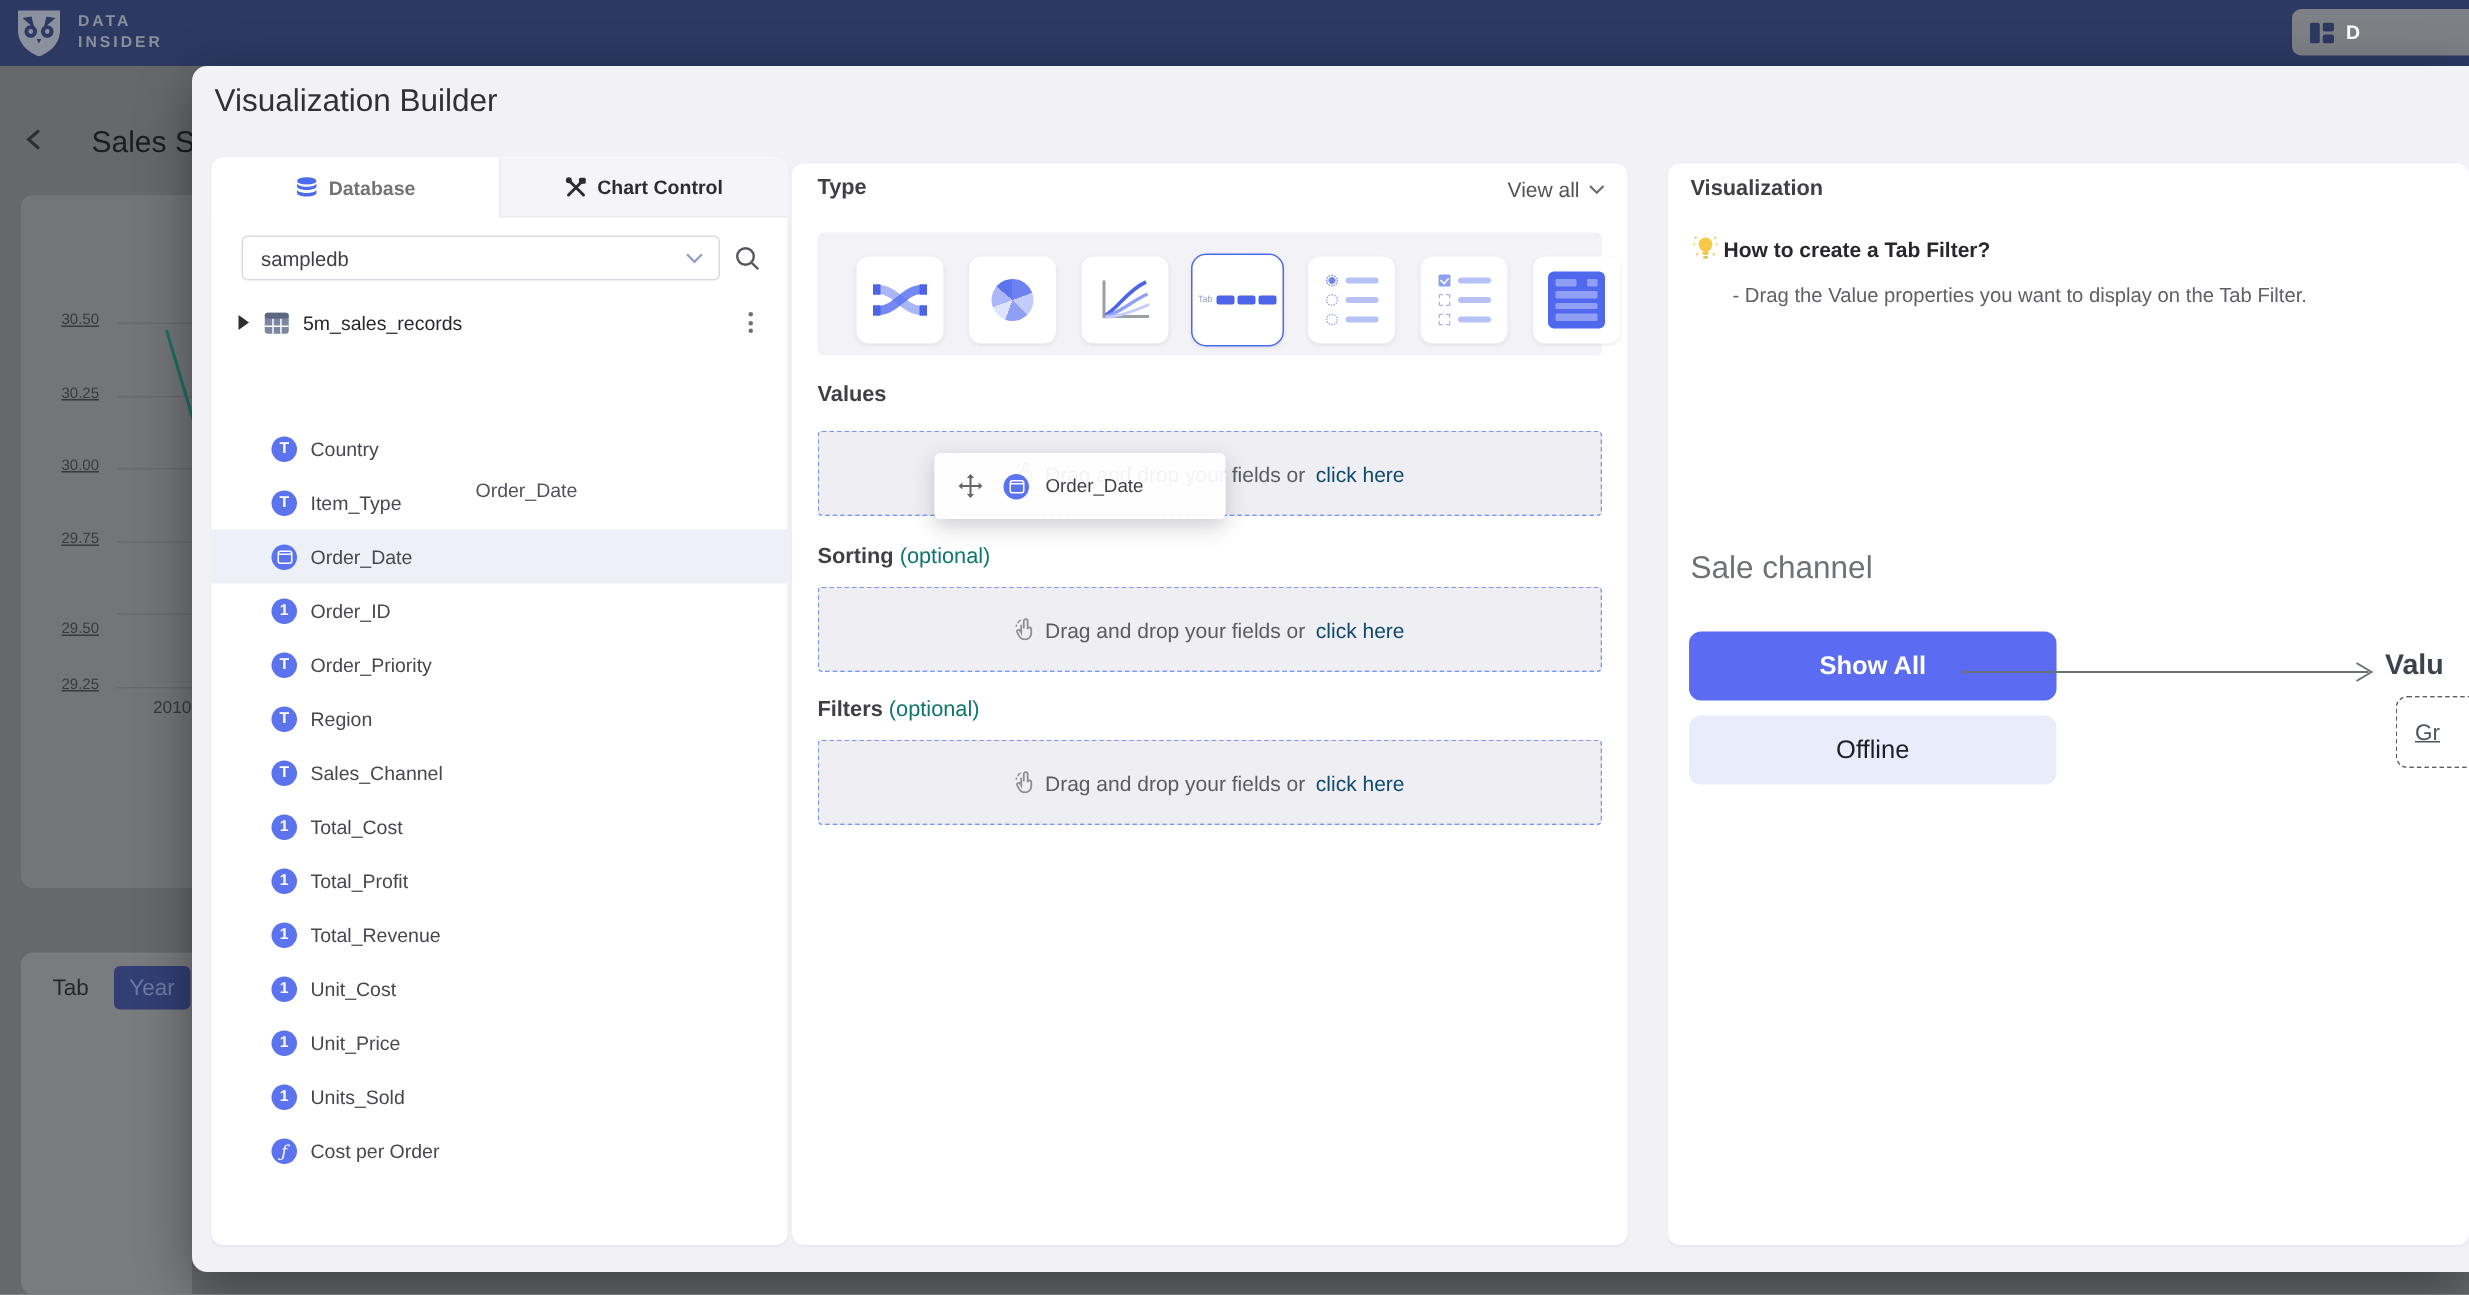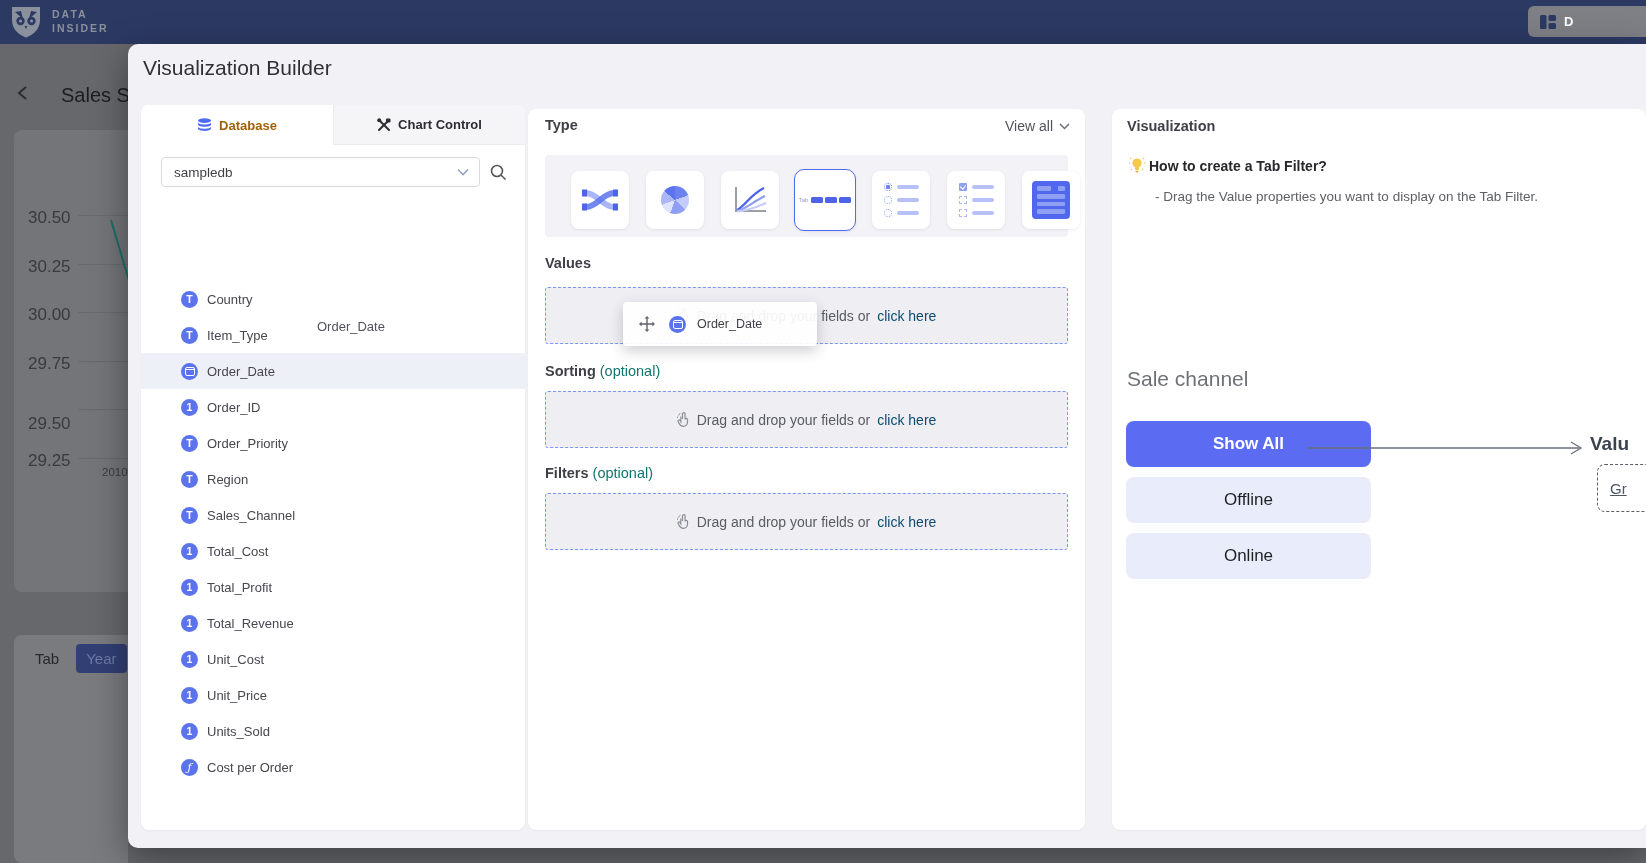--- a/index.html
+++ b/index.html
@@ -8,37 +8,37 @@
   
   #navbar{left:0;top:0;width:1646px;height:44px;background:#2c3963;}
   #brand{left:52px;top:7px;color:#8a909b;font-size:10.5px;font-weight:bold;letter-spacing:2px;line-height:14px;}
   #owl{left:8px;top:4px;}
   #nav-btn{left:1528px;top:6px;width:130px;height:31px;background:#7e8086;border-radius:6px;display:flex;align-items:center;gap:8px;padding-left:12px;box-sizing:border-box;color:#fff;font-size:13px;font-weight:bold;}
   
   #bg-page{left:0;top:44px;width:1646px;height:819px;background:#67686c;}
   #bg-title{left:45px;top:40px;font-size:20px;color:#1b1d21;font-weight:500;white-space:nowrap;width:85px;overflow:hidden;margin-left:16px;}
   #back-ic{left:14px;top:40px;}
   #chart-card{left:14px;top:86px;width:114px;height:462px;background:#747579;border-radius:8px 0 0 8px;overflow:hidden;}
-  .ytick{position:absolute;left:14px;width:38px;text-align:right;font-size:17px;color:#393a3e;}
+  .ytick{position:absolute;left:14px;width:38px;text-align:right;font-size:10px;color:#393a3e;text-decoration:underline;}
   .gline{position:absolute;left:64px;width:50px;border-top:1px solid #696a6f;}
   #xtick{position:absolute;left:88px;top:336px;font-size:11.5px;color:#393a3e;}
   #tab-card{left:14px;top:591px;width:114px;height:228px;background:#7a7b7f;border-radius:8px 0 0 8px;overflow:hidden;}
   #period-tabs{position:absolute;left:11px;top:9px;display:flex;gap:7px;align-items:center;}
   .ptab{height:29px;display:flex;align-items:center;justify-content:center;font-size:15px;border-radius:4px;padding:0 10px;color:#26282c;}
   .ptab.plain{background:transparent;}
   .ptab.active{background:#323f74;color:#6d7ba6;}
   
   #modal{left:128px;top:44px;width:1518px;height:804px;background:#f2f2f6;border-radius:10px 0 0 10px;box-shadow:0 10px 36px rgba(0,0,0,.4);overflow:hidden;}
   #modal-title{left:15px;top:12px;font-size:21px;color:#303036;font-weight:500;}
   .panel{position:absolute;background:#fff;border-radius:8px;overflow:hidden;box-shadow:0 1px 2px rgba(40,40,60,.05);}
   
   #left-panel{left:13px;top:61px;width:384px;height:725px;}
   #lp-tabs{position:absolute;left:0;top:0;width:384px;height:40px;display:flex;}
   .lp-tab{width:192px;display:flex;align-items:center;justify-content:center;gap:7px;font-size:13px;font-weight:bold;box-sizing:border-box;cursor:pointer;}
-  .lp-tab.on{color:#a16207;background:#fff;}
+  .lp-tab.on{color:#737373;background:#fff;}
   .lp-tab.off{color:#2c2c31;background:#f5f5f8;border-left:1px solid #e9e9ef;border-bottom:1px solid #ececf2;}
   #src-select{left:20px;top:52px;width:319px;height:30px;border:1px solid #d9d9e3;border-radius:4px;background:#fff;display:flex;align-items:center;justify-content:space-between;padding:0 10px 0 12px;box-sizing:border-box;font-size:13.5px;color:#3f3f46;}
   #search-ic{left:349px;top:59px;}
   .tree-row{position:absolute;left:0;width:384px;height:28px;display:flex;align-items:center;}
   .caret{width:0;height:0;margin-left:18px;}
   .caret.right{border-left:7px solid #2f2f33;border-top:5px solid transparent;border-bottom:5px solid transparent;}
   .caret.down{border-top:7px solid #2f2f33;border-left:5px solid transparent;border-right:5px solid transparent;}
   .tname{font-size:13px;color:#27272c;margin-left:9px;}
   .kebab{position:absolute;left:350px;top:4px;width:18px;height:20px;display:flex;flex-direction:column;align-items:center;justify-content:center;gap:2.5px;cursor:pointer;}
   .kebab i{width:3px;height:3px;border-radius:50%;background:#6f7077;}
@@ -185,20 +185,36 @@
       <span>sampledb</span>
       <svg width="12" height="8" viewBox="0 0 12 8">
         <polyline points="1,1.5 6,6.5 11,1.5" fill="none" stroke="#9aa0c4" stroke-width="1.6"></polyline>
       </svg>
     </div>
     <svg id="search-ic" class="abs" width="17" height="17" viewBox="0 0 17 17">
       <circle cx="7" cy="7" r="5.5" fill="none" stroke="#55565e" stroke-width="1.6"></circle>
       <line x1="11.2" y1="11.2" x2="15.5" y2="15.5" stroke="#55565e" stroke-width="1.6"></line>
     </svg>
 
+    <div class="tree-row" style="top:96px">
+      <span class="caret right"></span>
+      <svg style="margin-left:10px" width="17" height="15" viewBox="0 0 17 15">
+        <rect x="0.5" y="0.5" width="16" height="14" rx="2" fill="#7c86a0"></rect>
+        <rect x="0.5" y="0.5" width="16" height="4" rx="2" fill="#5d6781"></rect>
+        <line x1="6" y1="4.5" x2="6" y2="14.5" stroke="#fff" stroke-width="1"></line>
+        <line x1="11.3" y1="4.5" x2="11.3" y2="14.5" stroke="#fff" stroke-width="1"></line>
+        <line x1="0.5" y1="9.5" x2="16.5" y2="9.5" stroke="#fff" stroke-width="1"></line>
+      </svg>
+      <span class="tname">5m_sales_records</span>
+      <span class="kebab">
+          <i></i>
+          <i></i>
+          <i></i>
+        </span>
+    </div>
 
     <div id="field-list">
         <div class="field-row">
     <span class="ficon">
             <span class="tx">T</span>
           </span>
     <span class="flabel">Country</span>
   </div>
         <div class="field-row">
     <span class="ficon">
@@ -422,21 +438,20 @@
       <path d="M8 0 v-1 M2 2 l-1 -1 M14 2 l1 -1 M1 6 h-1.5 M15 6 h1.5 M3 12 l-1 1 M13 12 l1 1" stroke="#f7c948" stroke-width="1.4"></path>
       <rect x="6.4" y="13.8" width="3.2" height="1.6" rx="0.8" fill="#e0b63e"></rect>
     </svg>
     <div id="tip-title">How to create a Tab Filter?</div>
     <div id="tip-body">- Drag the Value properties you want to display on the Tab Filter.</div>
 
     <div id="widget-title">Sale channel</div>
     <div id="tab-btns">
         <div class="tbtn active">Show All</div>
         <div class="tbtn idle">Offline</div>
-        <div class="tbtn idle">Online</div>
       </div>
 
     <svg class="abs" style="left:195px;top:330px" width="284" height="18" viewBox="0 0 284 18">
       <line x1="0" y1="9" x2="272" y2="9" stroke="#6a6f78" stroke-width="1.3"></line>
       <polyline points="264,3 274,9 264,15" fill="none" stroke="#6a6f78" stroke-width="1.3"></polyline>
     </svg>
     <div id="callout-label">Valu</div>
     <div id="callout-box">
       <span>Gr</span>
     </div>

